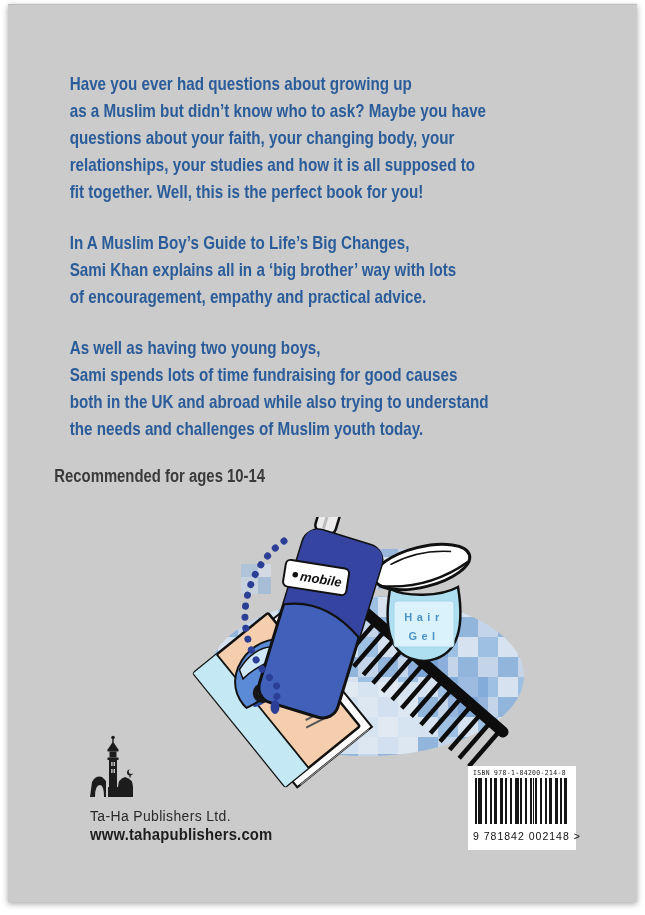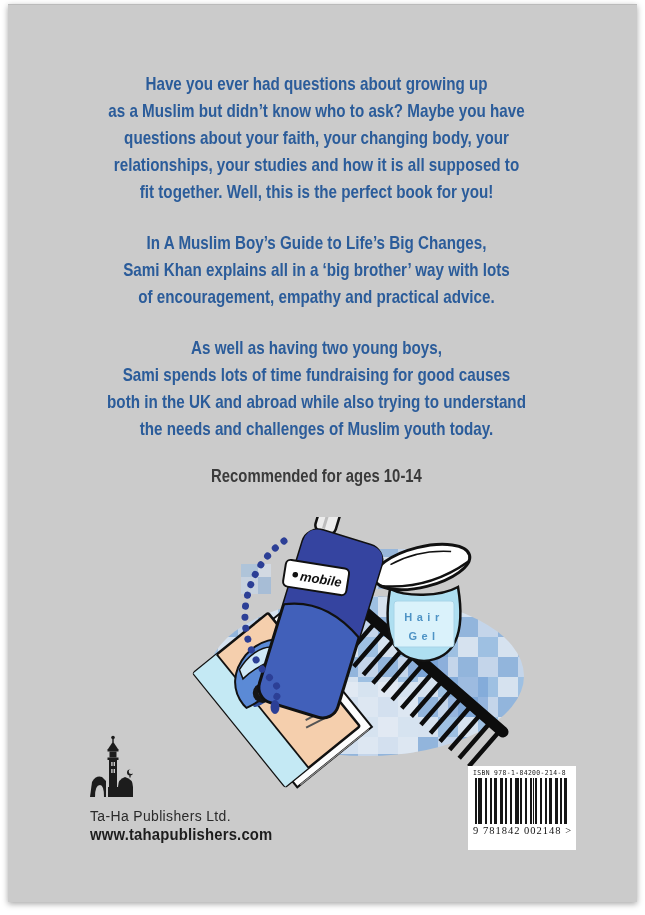--- a/index.html
+++ b/index.html
@@ -5,21 +5,21 @@
   html,body{margin:0;padding:0;}
   body{
     width:645px;height:915px;position:relative;background:#ffffff;
     font-family:"Liberation Sans", sans-serif;overflow:hidden;
   }
   .cover{
     position:absolute;left:8px;top:4px;width:629px;height:898px;
     background:#cbcbcb;box-shadow:0 2px 6px rgba(0,0,0,.35), inset 0 1px 0 rgba(0,0,0,.08);
   }
   
-  .blurb{position:absolute;top:66px;left:0;right:12px;text-align:center;}
+  .blurb{position:absolute;top:66px;left:0;right:12px;}
   .narrow{transform:scaleX(.8);transform-origin:50% 0;}
   .para{margin:0 0 24px 0;font-weight:bold;font-size:19px;line-height:27px;color:#2b5c9a;}
   .para div{white-space:nowrap;}
   .recommend{
     margin-top:18px;font-weight:bold;font-size:17.5px;color:#3a3a3a;
     transform:scaleX(.85);transform-origin:50% 0;white-space:nowrap;
   }
   
   .illus{position:absolute;left:150px;top:513px;width:400px;height:295px;}
   
@@ -41,22 +41,22 @@
     font-family:"DejaVu Sans Mono", monospace;font-size:6.8px;color:#222;
     letter-spacing:.4px;white-space:nowrap;transform:scaleX(.94);transform-origin:0 0;
   }
   .bars{
     height:46px;margin:1px 2px 0 2px;background-color:#fff;
     background-image:
       repeating-linear-gradient(90deg,#161616 0 2px,transparent 2px 5px),
       repeating-linear-gradient(90deg,transparent 0 3.4px,#161616 3.4px 4.6px,transparent 4.6px 7.8px);
   }
   .digits{
-    font-family:Liberation Serif, serif;font-size:10.5px;color:#111;
-    letter-spacing:1px;white-space:nowrap;margin-top:1px;
+    font-family:Liberation Sans, sans-serif;font-size:10.5px;color:#111;
+    letter-spacing:1px;white-space:nowrap;margin-top:6px;
   }
 </style>
 </head>
 <body>
 
 <div class="cover">
 
   <div class="blurb">
     <div class="narrow">
       <div class="para">

